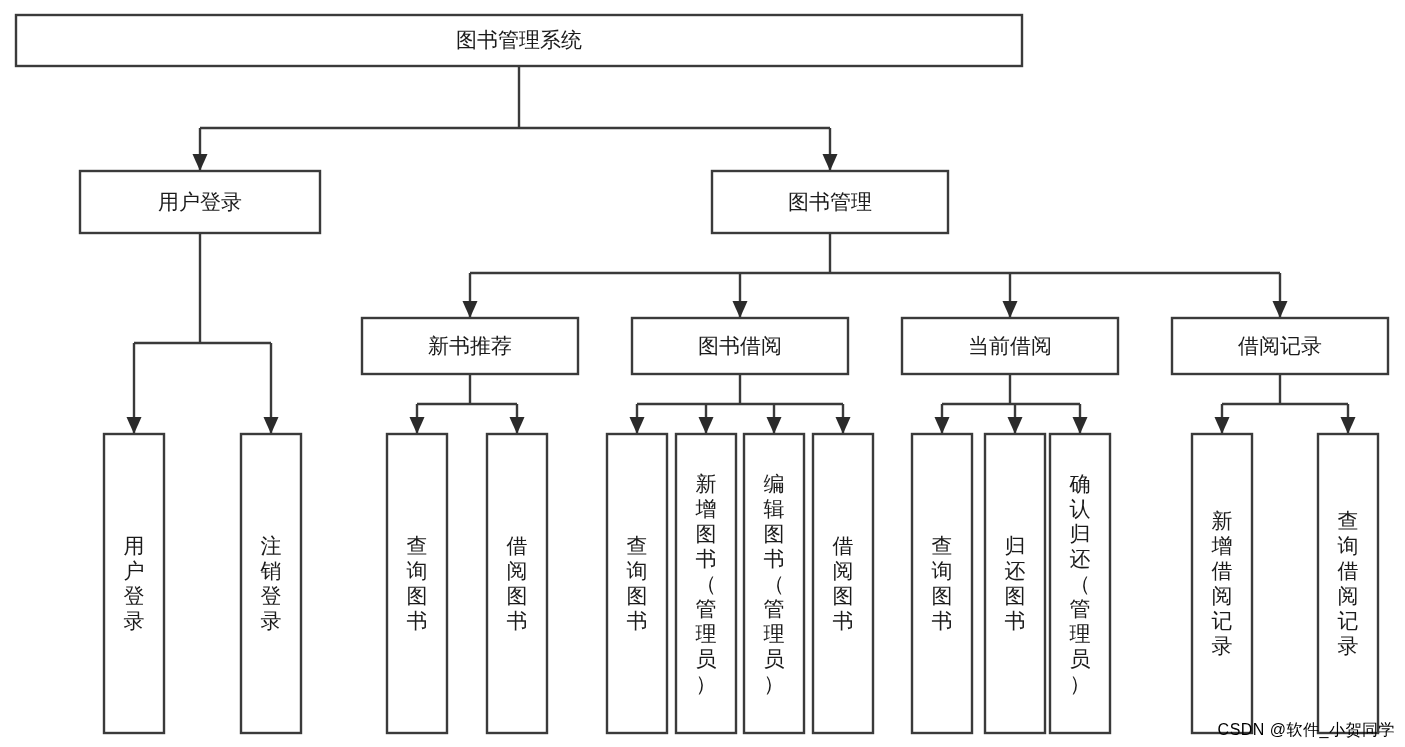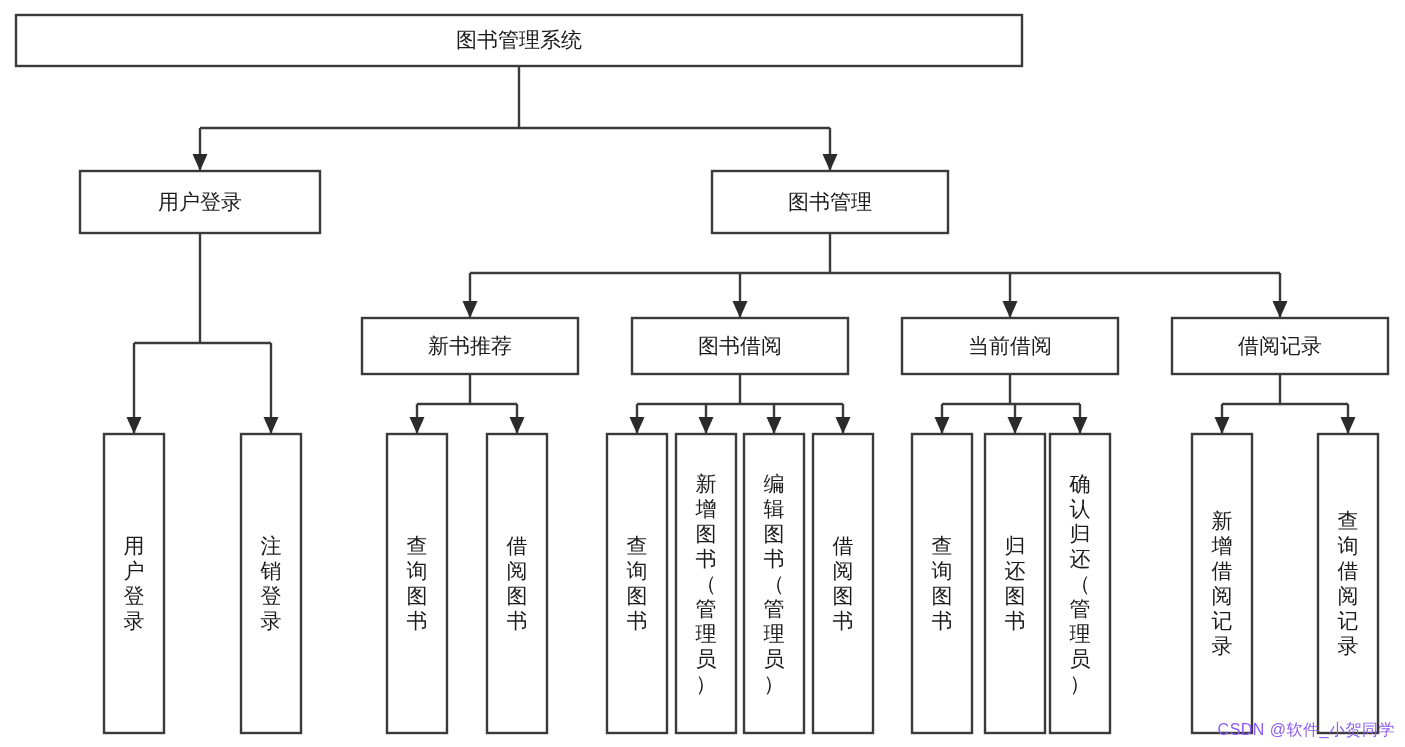--- a/index.html
+++ b/index.html
@@ -51,21 +51,21 @@
   }
   .label-v {
     font-size: 21px;
   }
   .watermark {
     position: absolute;
     right: 10px;
     bottom: 6px;
     font-family: "Liberation Sans", "DejaVu Sans", sans-serif;
     font-size: 16px;
-    color: #8b5cf6;
+    color: #000000;
     letter-spacing: 0.5px;
     white-space: nowrap;
     user-select: none;
   }
 </style>
 </head>
 <body>
 
 <div id="diagram-root">
   <svg class="tree-canvas" viewBox="0 0 1405 747">

